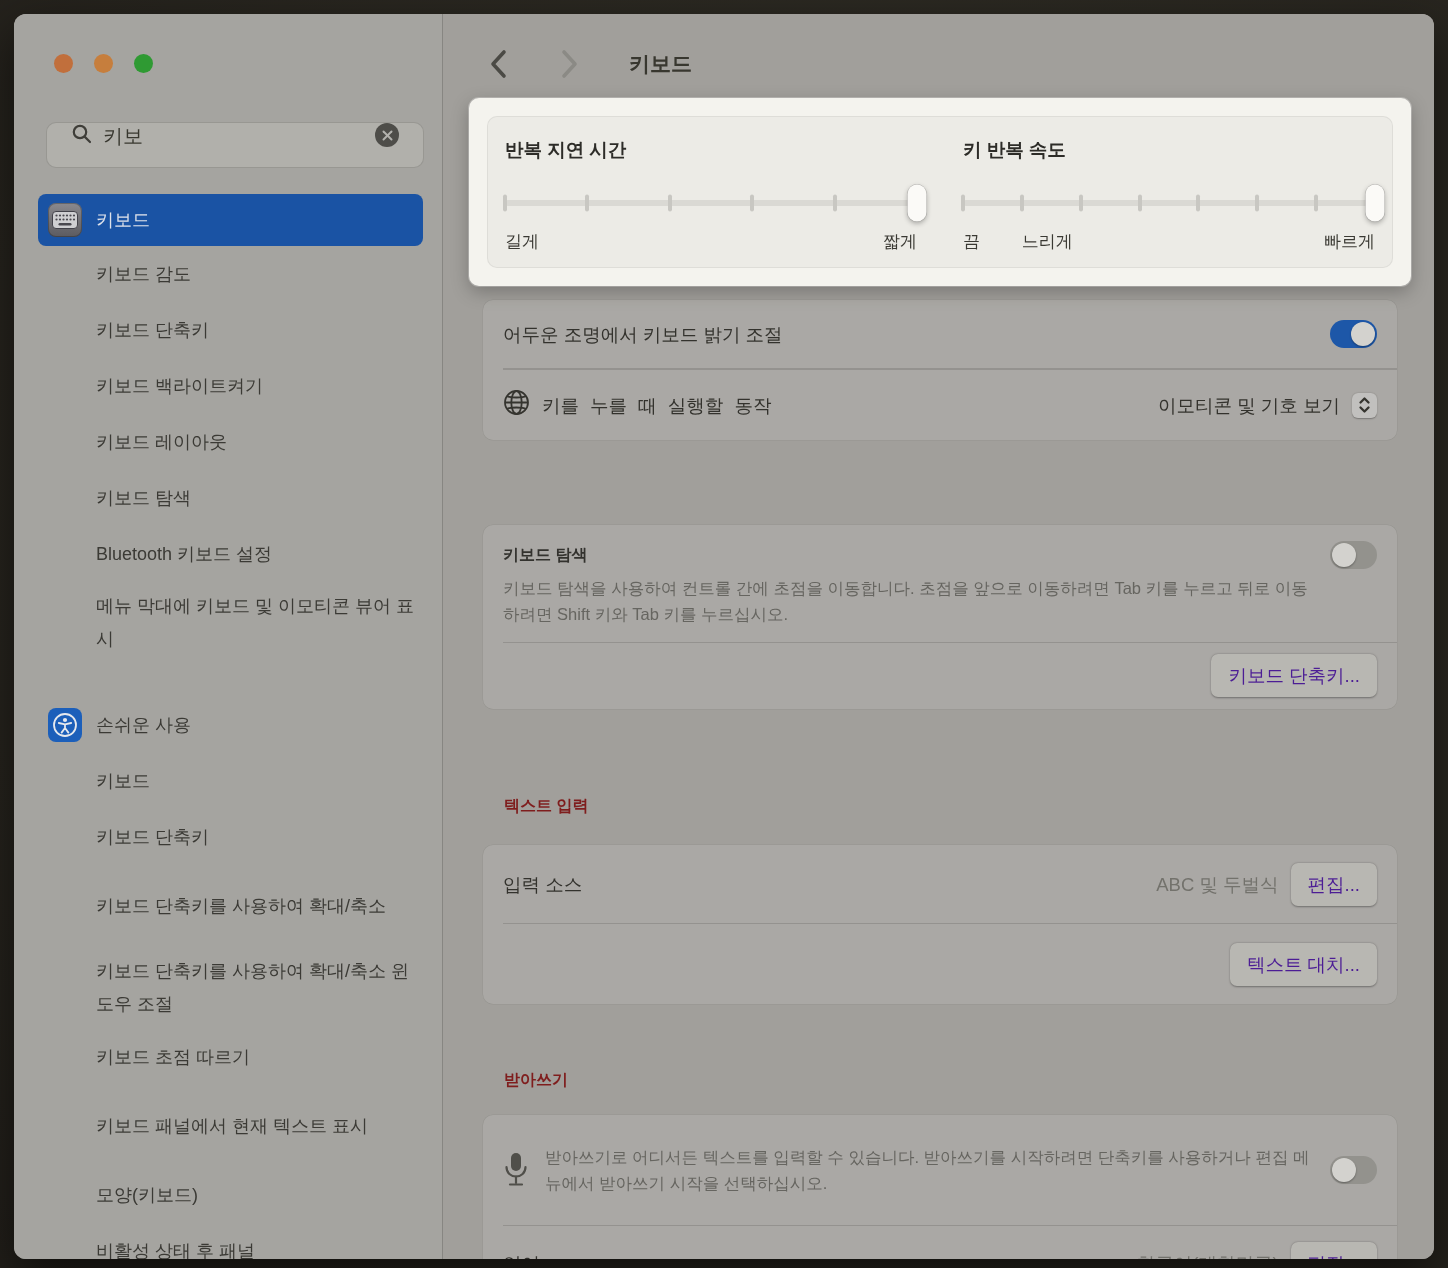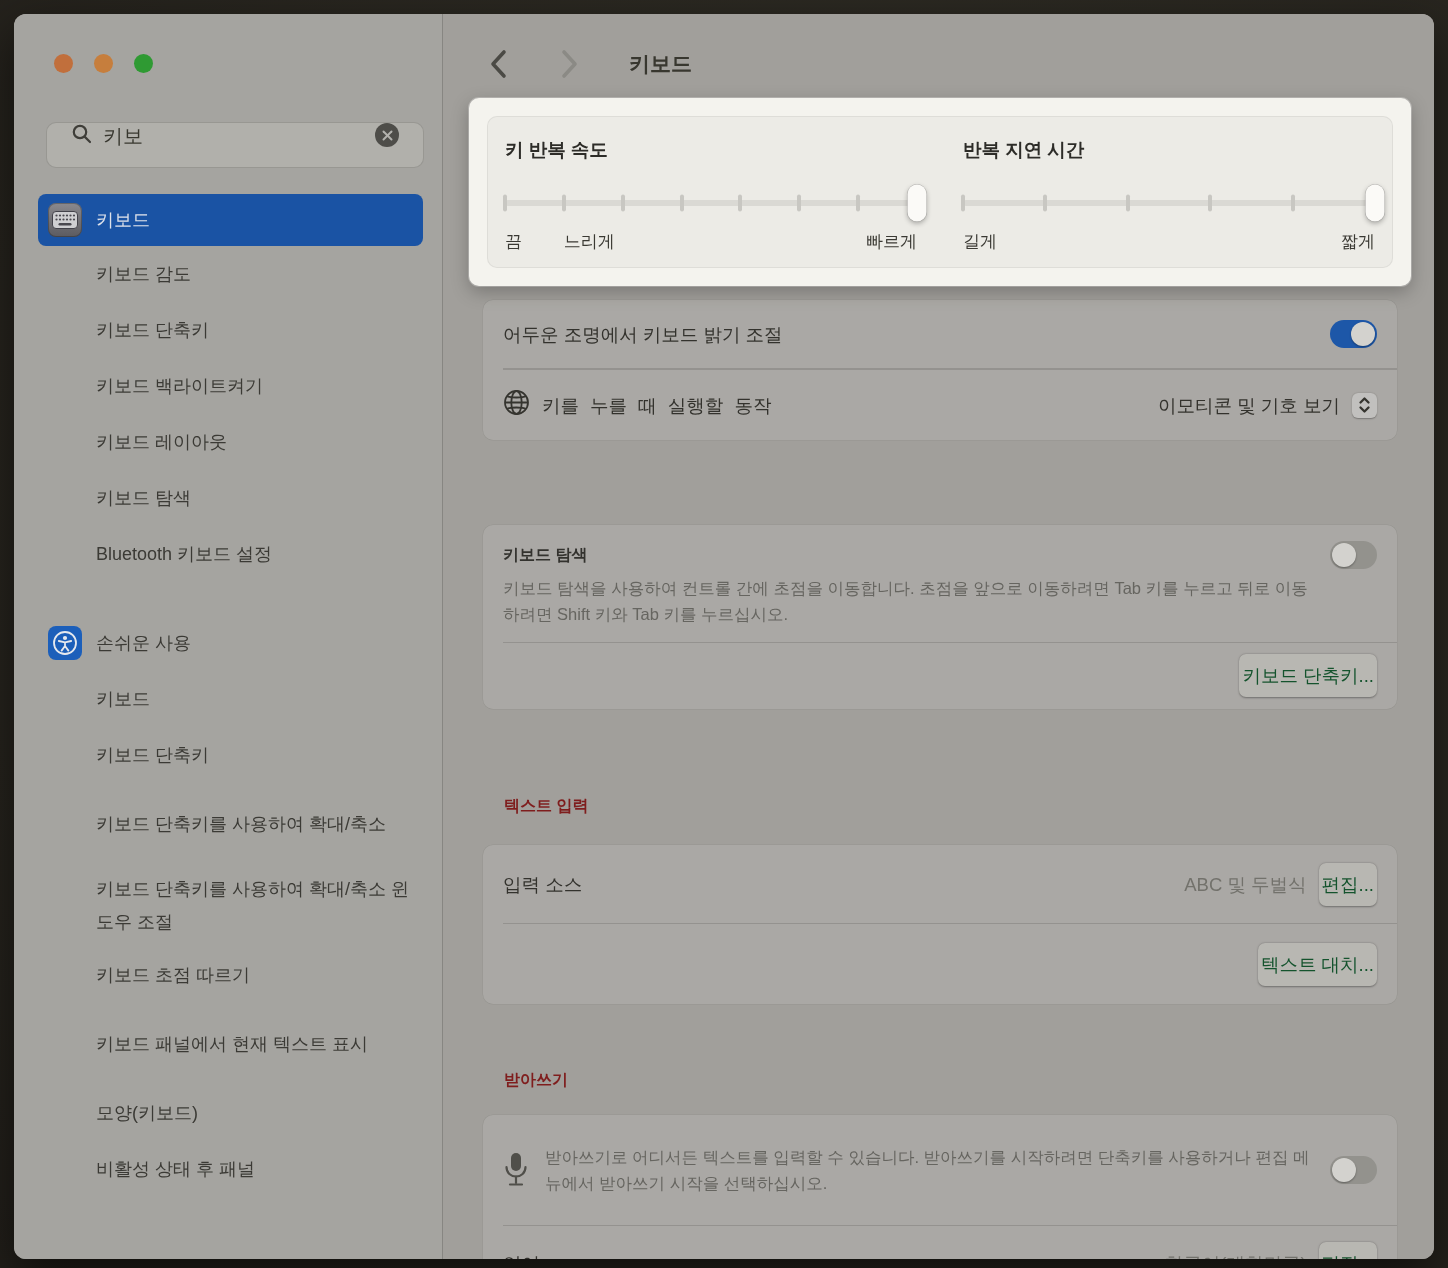--- a/index.html
+++ b/index.html
@@ -72,21 +72,21 @@
   .row .lbl { font-size:18.5px; color:#33322d; }
   .divider { height:1px; background:rgba(50,49,45,.18); margin-left:20px; }
   .val { font-size:18.5px; color:#33322d; }
   .val.dim { color:#73726c; }
   .right-group { display:flex; align-items:center; gap:12px; }
   .stepper { width:25px; height:25px; border-radius:6px; background:rgba(255,255,255,.28); box-shadow:0 .5px 1.5px rgba(0,0,0,.3); display:flex; align-items:center; justify-content:center; }
   .toggle { position:relative; width:47px; height:28px; border-radius:14px; flex:0 0 47px; }
   .toggle .knob { position:absolute; top:2px; width:24px; height:24px; border-radius:50%; background:#d3d2ce; box-shadow:0 1px 2px rgba(0,0,0,.35); }
   .toggle.on { background:#1d57a8; } .toggle.on .knob { right:2px; }
   .toggle.off { background:#93928d; } .toggle.off .knob { left:2px; }
-  .btn { display:inline-block; background:#b8b7b2; color:#14532d; font-size:18.5px; padding:9px 3px; border-radius:7px; border:none; box-shadow:0 .5px 2px rgba(0,0,0,.35); font-family:inherit; }
+  .btn { display:inline-block; background:#b8b7b2; color:#4c1d95; font-size:18.5px; padding:9px 17px; border-radius:7px; border:none; box-shadow:0 .5px 2px rgba(0,0,0,.35); font-family:inherit; }
   .desc { font-size:16.5px; line-height:1.6; color:#666560; }
   .section-title { position:absolute; left:61px; font-size:16px; font-weight:bold; color:#7f1d1d; }
   .icon-lbl { display:flex; align-items:center; gap:12px;font-family:Liberation Mono, monospace; }
 </style>
 </head>
 <body>
 
 <div class="window">
 
   <aside class="sidebar">
@@ -147,20 +147,23 @@
         </li>
       <li class="plain">
           <span>키보드 레이아웃</span>
         </li>
       <li class="plain">
           <span>키보드 탐색</span>
         </li>
       <li class="plain">
           <span>Bluetooth 키보드 설정</span>
         </li>
+      <li class="two-line">
+          <span>메뉴 막대에 키보드 및 이모티콘 뷰어 표시</span>
+        </li>
       <li class="plain with-icon group-gap" style="padding-left:10px">
         <span class="app-icon acc-icon">
           <svg width="26" height="26" viewBox="0 0 26 26" fill="none">
             <circle cx="13" cy="13" r="11" stroke="#e6e9ee" stroke-width="1.8"></circle>
             <circle cx="13" cy="8" r="2.1" fill="#e6e9ee"></circle>
             <path d="M6.8 11 L13 12.4 L19.2 11 M13 12.4 L13 16 L9.6 20.6 M13 16 L16.4 20.6" stroke="#e6e9ee" stroke-width="1.8" stroke-linecap="round" stroke-linejoin="round"></path>
           </svg>
         </span>
         <span>손쉬운 사용</span>
       </li>
@@ -202,20 +205,37 @@
       <span class="nav-arrow fwd">
         <svg width="20" height="30" viewBox="0 0 20 30" fill="none" stroke="#8b8a85" stroke-width="3.6" stroke-linecap="round" stroke-linejoin="round">
             <path d="M5 3 L16 15 L5 27"></path>
           </svg>
       </span>
       <span class="page-title">키보드</span>
     </div>
 
     <div class="spotlight">
       <div class="spot-card">
+
+        <div class="slider-group">
+          <div class="slider-title">반복 지연 시간</div>
+          <div class="slider">
+            <span class="tick" style="left:0%"></span>
+              <span class="tick" style="left:20%"></span>
+              <span class="tick" style="left:40%"></span>
+              <span class="tick" style="left:60%"></span>
+              <span class="tick" style="left:80%"></span>
+              <span class="tick" style="left:100%"></span>
+            <span class="handle"></span>
+          </div>
+          <div class="slider-labels">
+            <span style="left:0">길게</span>
+            <span style="right:0">짧게</span>
+          </div>
+        </div>
 
         <div class="slider-group">
           <div class="slider-title">키 반복 속도</div>
           <div class="slider">
             <span class="tick" style="left:0%"></span>
               <span class="tick" style="left:14.29%"></span>
               <span class="tick" style="left:28.57%"></span>
               <span class="tick" style="left:42.86%"></span>
               <span class="tick" style="left:57.14%"></span>
               <span class="tick" style="left:71.43%"></span>
@@ -223,37 +243,20 @@
               <span class="tick" style="left:100%"></span>
             <span class="handle"></span>
           </div>
           <div class="slider-labels">
             <span style="left:0">끔</span>
             <span style="left:14.29%">느리게</span>
             <span style="right:0">빠르게</span>
           </div>
         </div>
 
-        <div class="slider-group">
-          <div class="slider-title">반복 지연 시간</div>
-          <div class="slider">
-            <span class="tick" style="left:0%"></span>
-              <span class="tick" style="left:20%"></span>
-              <span class="tick" style="left:40%"></span>
-              <span class="tick" style="left:60%"></span>
-              <span class="tick" style="left:80%"></span>
-              <span class="tick" style="left:100%"></span>
-            <span class="handle"></span>
-          </div>
-          <div class="slider-labels">
-            <span style="left:0">길게</span>
-            <span style="right:0">짧게</span>
-          </div>
-        </div>
-
       </div>
     </div>
 
     <div class="card" style="top:286px">
       <div class="row" style="min-height:68px">
         <span class="lbl">어두운 조명에서 키보드 밝기 조절</span>
         <span class="toggle on">
             <span class="knob"></span>
           </span>
       </div>

